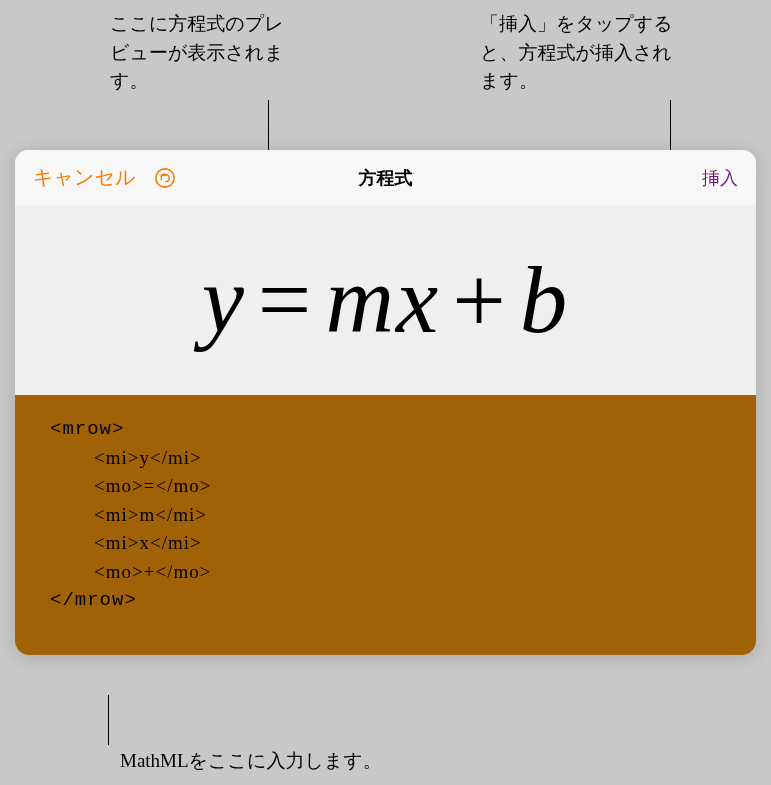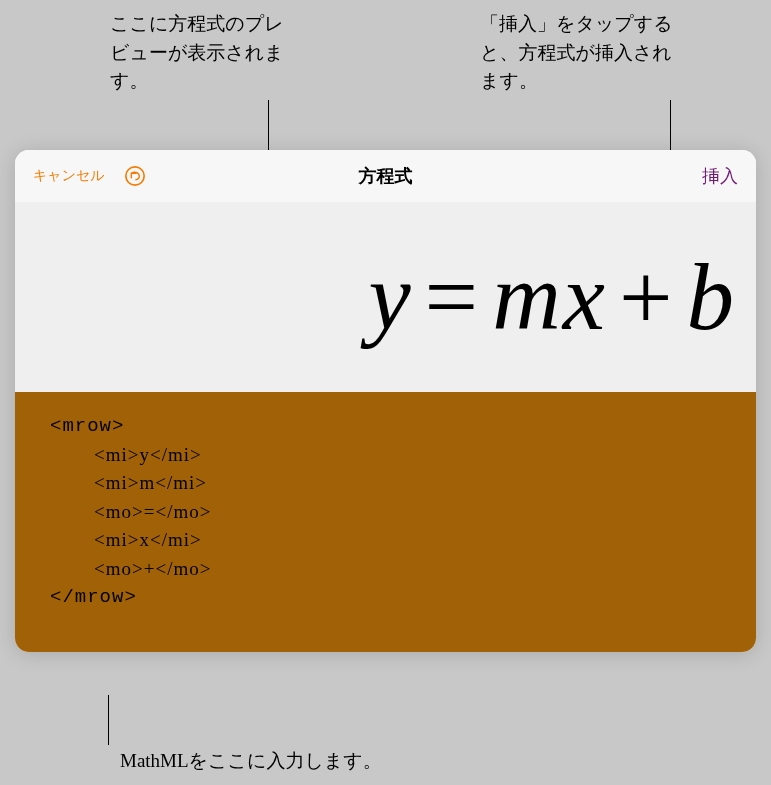--- a/index.html
+++ b/index.html
@@ -75,21 +75,21 @@
       padding: 14px 18px;
       background: #f7f7f7;
     }
     .header-left {
       display: flex;
       align-items: center;
       gap: 18px;
     }
     .cancel-btn {
       color: #f57c00;
-      font-size: 14px;
+      font-size: 20px;
       cursor: pointer;
     }
     .undo-btn {
       width: 24px;
       height: 24px;
       cursor: pointer;
       display: flex;
       align-items: center;
       justify-content: center;
     }
@@ -109,21 +109,21 @@
       color: #701a75;
       font-size: 18px;
       font-weight: 500;
       cursor: pointer;
     }
     .preview-area {
       background: #efefef;
       padding: 30px 20px;
       display: flex;
       align-items: center;
-      justify-content: flex-end;
+      justify-content: center;
       min-height: 190px;
     }
     .equation-preview {
       font-family: Georgia, 'Times New Roman', serif;
       font-style: italic;
       font-size: 95px;
       color: #000;
       letter-spacing: 2px;
       white-space: nowrap;
     }
@@ -174,21 +174,21 @@
 
   <div class="preview-area">
     <div class="equation-preview">
       <span>y</span><span class="op">=</span><span>m</span><span>x</span><span class="op">+</span><span>b</span>
     </div>
   </div>
 
   <div class="code-area">
     <span>&lt;mrow&gt;</span><br>
     <span class="code-ind">&lt;mi&gt;y&lt;/mi&gt;</span>
+    <span class="code-ind">&lt;mo&gt;=&lt;/mo&gt;</span>
     <span class="code-ind">&lt;mi&gt;m&lt;/mi&gt;</span>
-    <span class="code-ind">&lt;mo&gt;=&lt;/mo&gt;</span>
     <span class="code-ind">&lt;mi&gt;x&lt;/mi&gt;</span>
     <span class="code-ind">&lt;mo&gt;+&lt;/mo&gt;</span>
     <span>&lt;/mrow&gt;</span>
   </div>
 </div>
 
 <div class="annotation annotation-bottom">MathMLをここに入力します。</div>
 
 </body></html>

